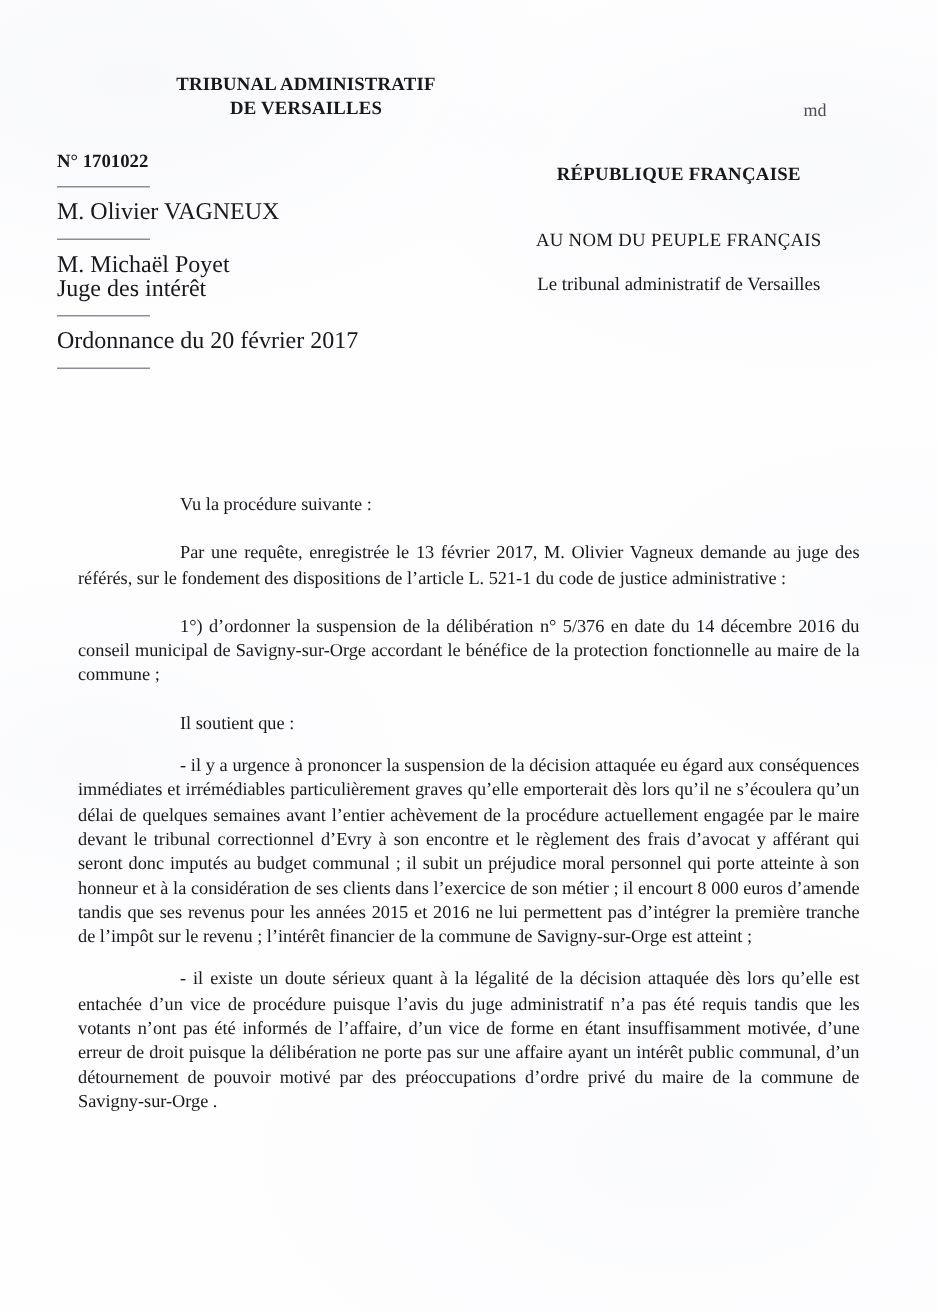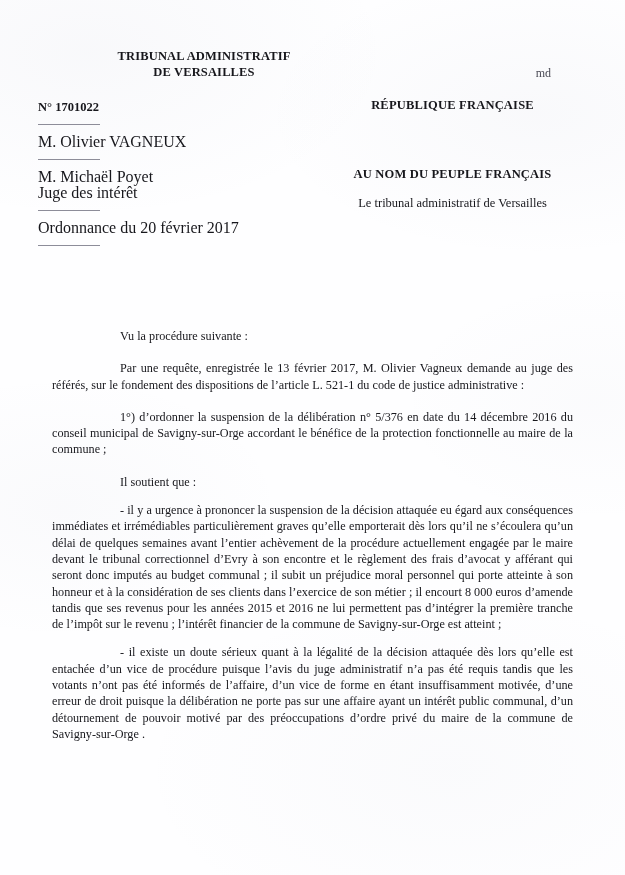--- a/index.html
+++ b/index.html
@@ -81,36 +81,36 @@
   .order-date {
     font-size: 16px;
     line-height: 16px;
   }
   .left-block { margin-bottom: 0; }
 
   
   .right-col {
     position: absolute;
     left: 310px;
-    top: 97px;
+    top: 108px;
     width: 285px;
     text-align: center;
   }
   .republique {
     font-weight: bold;
     font-size: 12.5px;
     letter-spacing: 0.2px;
     line-height: 16px;
   }
   .au-nom {
-    font-weight: bold;
+    font-weight: normal;
     font-size: 12.5px;
     letter-spacing: 0.2px;
     line-height: 16px;
-    margin-top: 53px;
+    margin-top: 28px;
   }
   .tribunal-line {
     font-size: 12.5px;
     line-height: 16px;
     margin-top: 13px;
   }
   .juge-line {
     font-size: 12.5px;
     line-height: 16px;
     margin-top: 22px;

